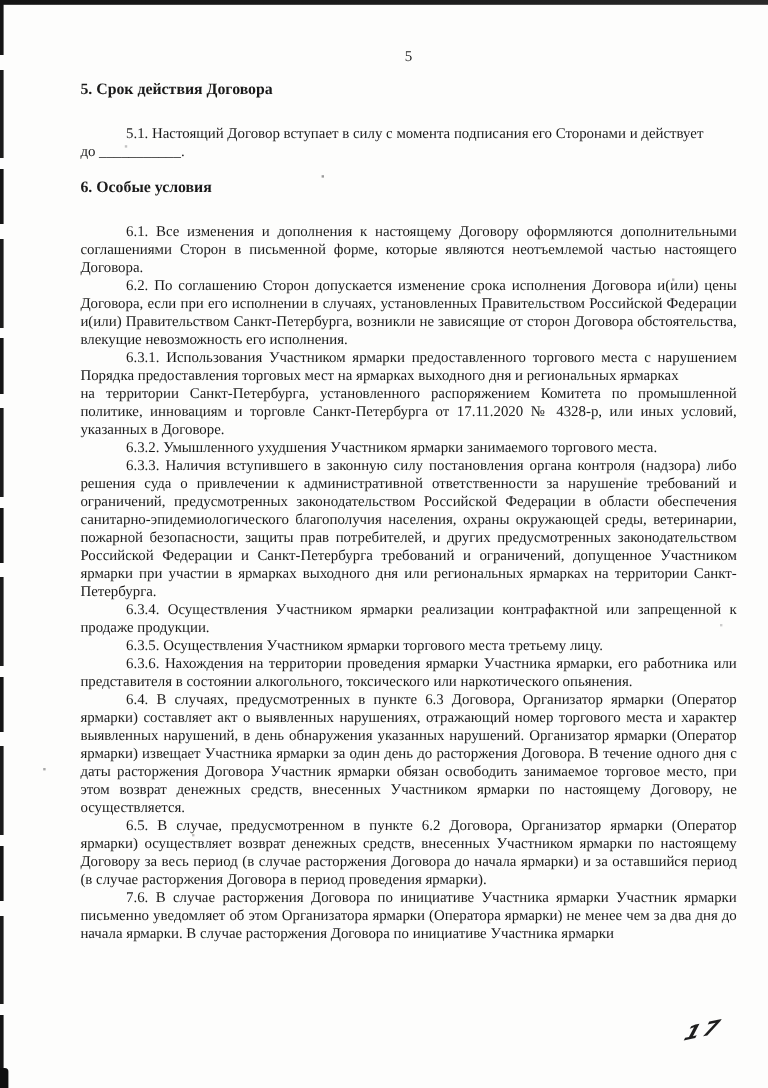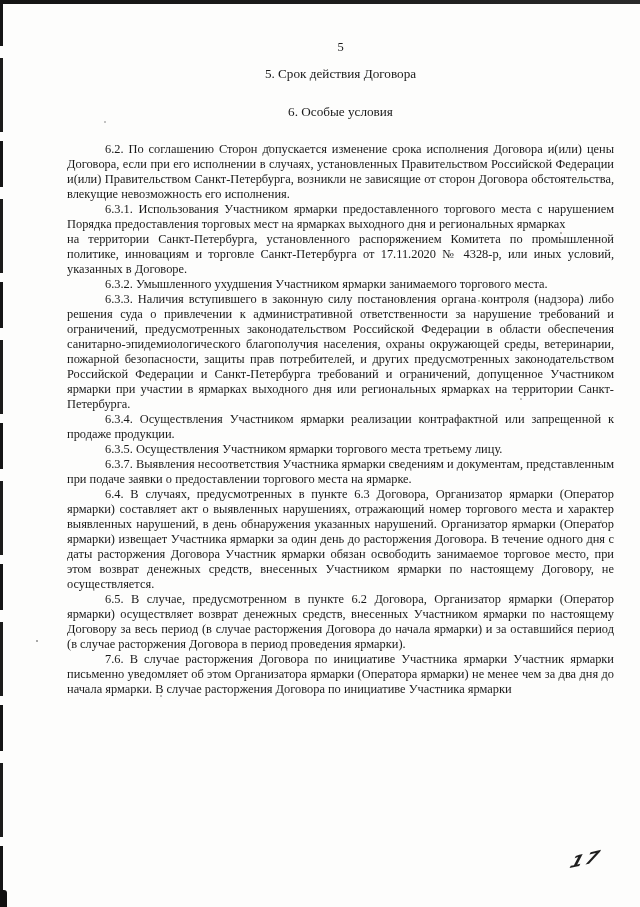--- a/index.html
+++ b/index.html
@@ -62,22 +62,21 @@
   .content {
     position: relative;
     padding: 40px 26px 0 67px;
   }
   .pagenum {
     text-align: center;
     font-size: 12.5px;
     margin: 0 0 11px 0;
   }
   .heading {
-    text-align: center;
-    font-weight: normal;
+    font-weight: bold;
     font-size: 13.2px;
     margin: 0 0 23px 0;
   }
   .heading.second {
     margin-top: 14px;
   }
   .para {
     margin: 0;
     text-align: justify;
     text-indent: 38px;
@@ -105,29 +104,32 @@
 <div class="page">
   <div class="scan-top"></div>
   <div class="scan-left"></div>
   <div class="scan-corner"></div>
   <div class="noise"></div>
 
   <div class="content">
     <div class="pagenum">5</div>
 
     <div class="heading">5. Срок действия Договора</div>
+    <p class="para para-51">5.1. Настоящий Договор вступает в силу с момента подписания его Сторонами и действует
+до ___________.</p>
 
     <div class="heading second">6. Особые условия</div>
+    <p class="para">6.1. Все изменения и дополнения к настоящему Договору оформляются дополнительными соглашениями Сторон в письменной форме, которые являются неотъемлемой частью настоящего Договора.</p>
     <p class="para">6.2. По соглашению Сторон допускается изменение срока исполнения Договора и(или) цены Договора, если при его исполнении в случаях, установленных Правительством Российской Федерации и(или) Правительством Санкт-Петербурга, возникли не зависящие от сторон Договора обстоятельства, влекущие невозможность его исполнения.</p>
     <p class="para">6.3.1. Использования Участником ярмарки предоставленного торгового места с нарушением Порядка предоставления торговых мест на ярмарках выходного дня и региональных ярмарках
 на территории Санкт-Петербурга, установленного распоряжением Комитета по промышленной политике, инновациям и торговле Санкт-Петербурга от 17.11.2020 № 4328-р, или иных условий, указанных в Договоре.</p>
     <p class="para">6.3.2. Умышленного ухудшения Участником ярмарки занимаемого торгового места.</p>
     <p class="para">6.3.3. Наличия вступившего в законную силу постановления органа контроля (надзора) либо решения суда о привлечении к административной ответственности за нарушение требований и ограничений, предусмотренных законодательством Российской Федерации в области обеспечения санитарно-эпидемиологического благополучия населения, охраны окружающей среды, ветеринарии, пожарной безопасности, защиты прав потребителей, и других предусмотренных законодательством Российской Федерации и Санкт-Петербурга требований и ограничений, допущенное Участником ярмарки при участии в ярмарках выходного дня или региональных ярмарках на территории Санкт-Петербурга.</p>
     <p class="para">6.3.4. Осуществления Участником ярмарки реализации контрафактной или запрещенной к продаже продукции.</p>
     <p class="para">6.3.5. Осуществления Участником ярмарки торгового места третьему лицу.</p>
-    <p class="para">6.3.7. Выявления несоответствия Участника ярмарки сведениям и документам, представленным при подаче заявки о предоставлении торгового места на ярмарке.</p>
+    <p class="para">6.3.6. Нахождения на территории проведения ярмарки Участника ярмарки, его работника или представителя в состоянии алкогольного, токсического или наркотического опьянения.</p>
     <p class="para">6.4. В случаях, предусмотренных в пункте 6.3 Договора, Организатор ярмарки (Оператор ярмарки) составляет акт о выявленных нарушениях, отражающий номер торгового места и характер выявленных нарушений, в день обнаружения указанных нарушений. Организатор ярмарки (Оператор ярмарки) извещает Участника ярмарки за один день до расторжения Договора. В течение одного дня с даты расторжения Договора Участник ярмарки обязан освободить занимаемое торговое место, при этом возврат денежных средств, внесенных Участником ярмарки по настоящему Договору, не осуществляется.</p>
     <p class="para">6.5. В случае, предусмотренном в пункте 6.2 Договора, Организатор ярмарки (Оператор ярмарки) осуществляет возврат денежных средств, внесенных Участником ярмарки по настоящему Договору за весь период (в случае расторжения Договора до начала ярмарки) и за оставшийся период (в случае расторжения Договора в период проведения ярмарки).</p>
     <p class="para">7.6. В случае расторжения Договора по инициативе Участника ярмарки Участник ярмарки письменно уведомляет об этом Организатора ярмарки (Оператора ярмарки) не менее чем за два дня до начала ярмарки. В случае расторжения Договора по инициативе Участника ярмарки</p>
   </div>
 
   <div class="handwriting">17</div>
 </div>
 
 </body></html>

